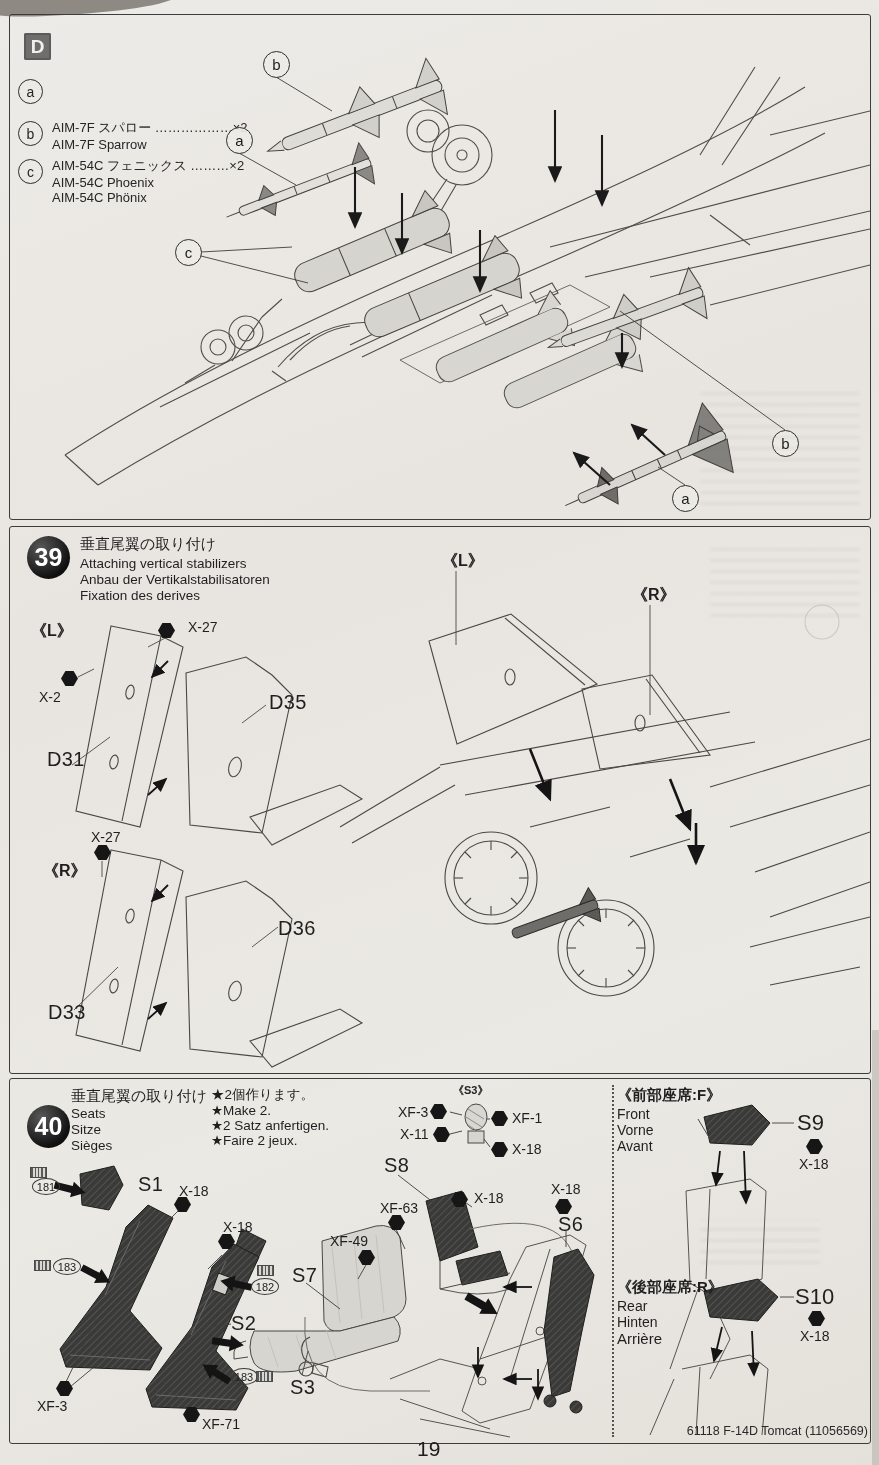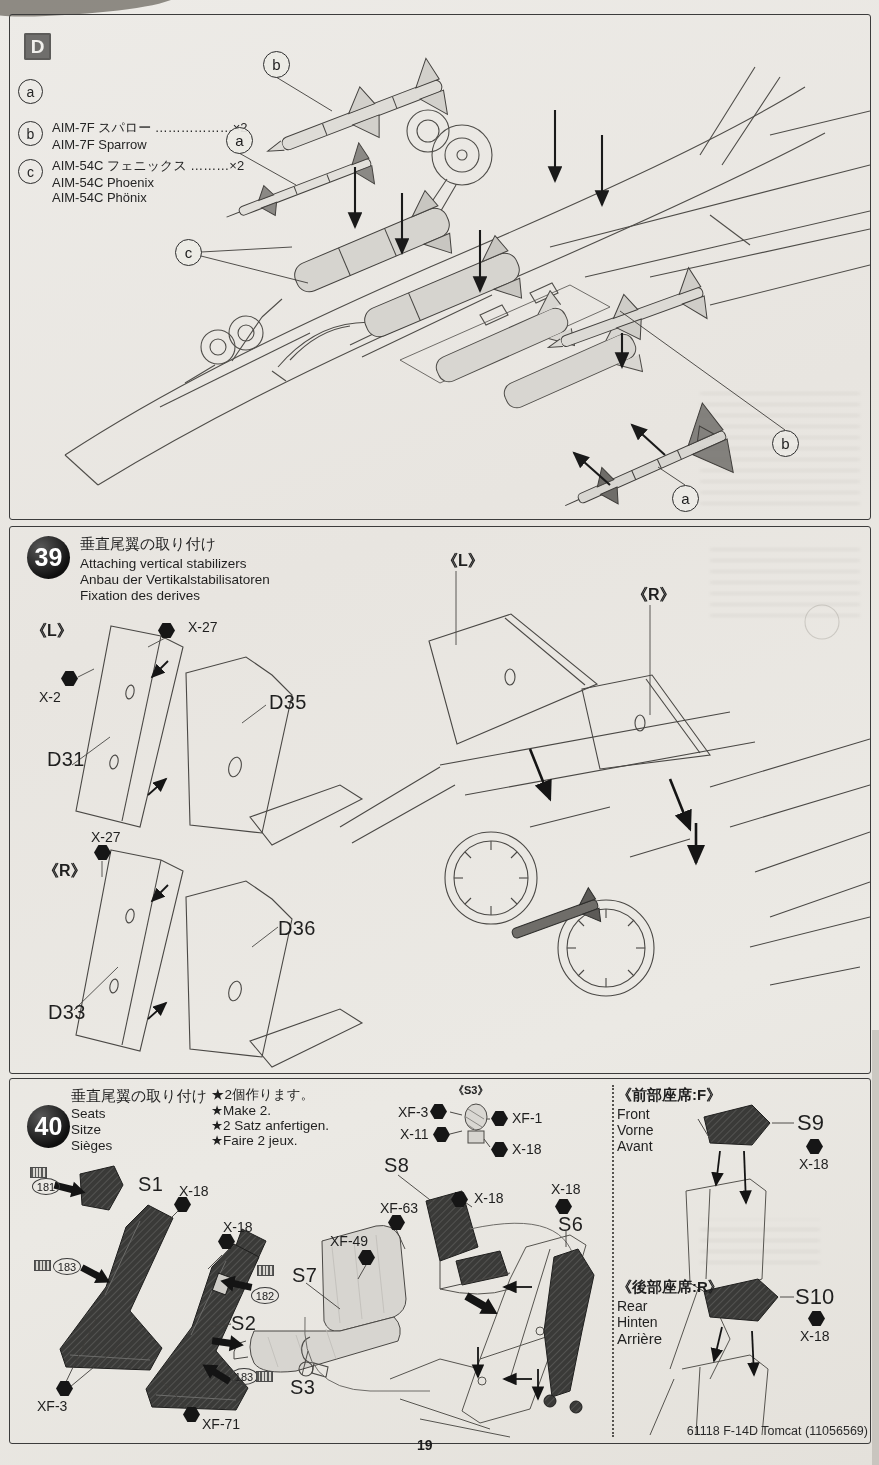--- a/index.html
+++ b/index.html
@@ -34,21 +34,21 @@
            color:#fff;font-size:25px;font-weight:bold;display:flex;align-items:center;justify-content:center;}
   .legend-row{position:absolute;display:flex;gap:9px;align-items:flex-start;}
   .legend-key{flex:0 0 auto;width:23px;height:23px;border:1.3px solid #2e2e2e;border-radius:50%;
               display:flex;align-items:center;justify-content:center;font-size:14px;margin-top:2px;}
   .divider{position:absolute;border-left:2px dotted #55534f;}
   .ghost{position:absolute;opacity:.07;filter:blur(1.5px);
          background:repeating-linear-gradient(0deg,#6f6c66 0 3px,transparent 3px 11px);}
   .photo-corner{position:absolute;left:-12px;top:-10px;width:190px;height:24px;background:#6e6962;
                 border-radius:0 0 60% 30%;opacity:.75;transform:rotate(-3deg);}
   .edge-shade{position:absolute;right:0;top:1030px;width:7px;height:435px;background:#b3afa8;opacity:.55;}
-  .footer-num{position:absolute;font-size:14px;font-weight:bold;color:#1c1c1c;}
+  .footer-num{position:absolute;font-size:21px;font-weight:normal;color:#1c1c1c;}
   .footer-code{position:absolute;font-size:12.5px;color:#2a2a2a;text-align:right;}
 </style>
 </head>
 <body>
 
 <div class="page">
   <div class="photo-corner"></div>
   <div class="edge-shade"></div>
 
   <div class="box" style="left:9px;top:14px;width:860px;height:504px;">
@@ -467,21 +467,21 @@
     <div class="sticker" style="left:20px;top:88px;"></div>
     <div class="decal" style="left:22px;top:99px;">181</div>
     <div class="lbl part" style="left:128px;top:95px;">S1</div>
     <div class="lbl paint" style="left:169px;top:105px;">X-18</div>
     <div class="hex" style="left:164px;top:118px;"></div>
     <div class="lbl paint" style="left:213px;top:141px;">X-18</div>
     <div class="hex" style="left:208px;top:155px;"></div>
     <div class="sticker" style="left:24px;top:181px;"></div>
     <div class="decal" style="left:43px;top:179px;">183</div>
     <div class="sticker" style="left:247px;top:186px;"></div>
-    <div class="decal" style="left:241px;top:208px;">182</div>
+    <div class="decal" style="left:241px;top:199px;">182</div>
     <div class="lbl part" style="left:221px;top:234px;">S2</div>
     <div class="decal" style="left:220px;top:289px;">183</div>
     <div class="sticker" style="left:246px;top:292px;"></div>
     <div class="hex" style="left:46px;top:302px;"></div>
     <div class="lbl paint" style="left:27px;top:320px;">XF-3</div>
     <div class="hex" style="left:173px;top:328px;"></div>
     <div class="lbl paint" style="left:192px;top:338px;">XF-71</div>
 
     <div class="lbl part" style="left:374px;top:76px;">S8</div>
     <div class="hex" style="left:441px;top:113px;"></div>

